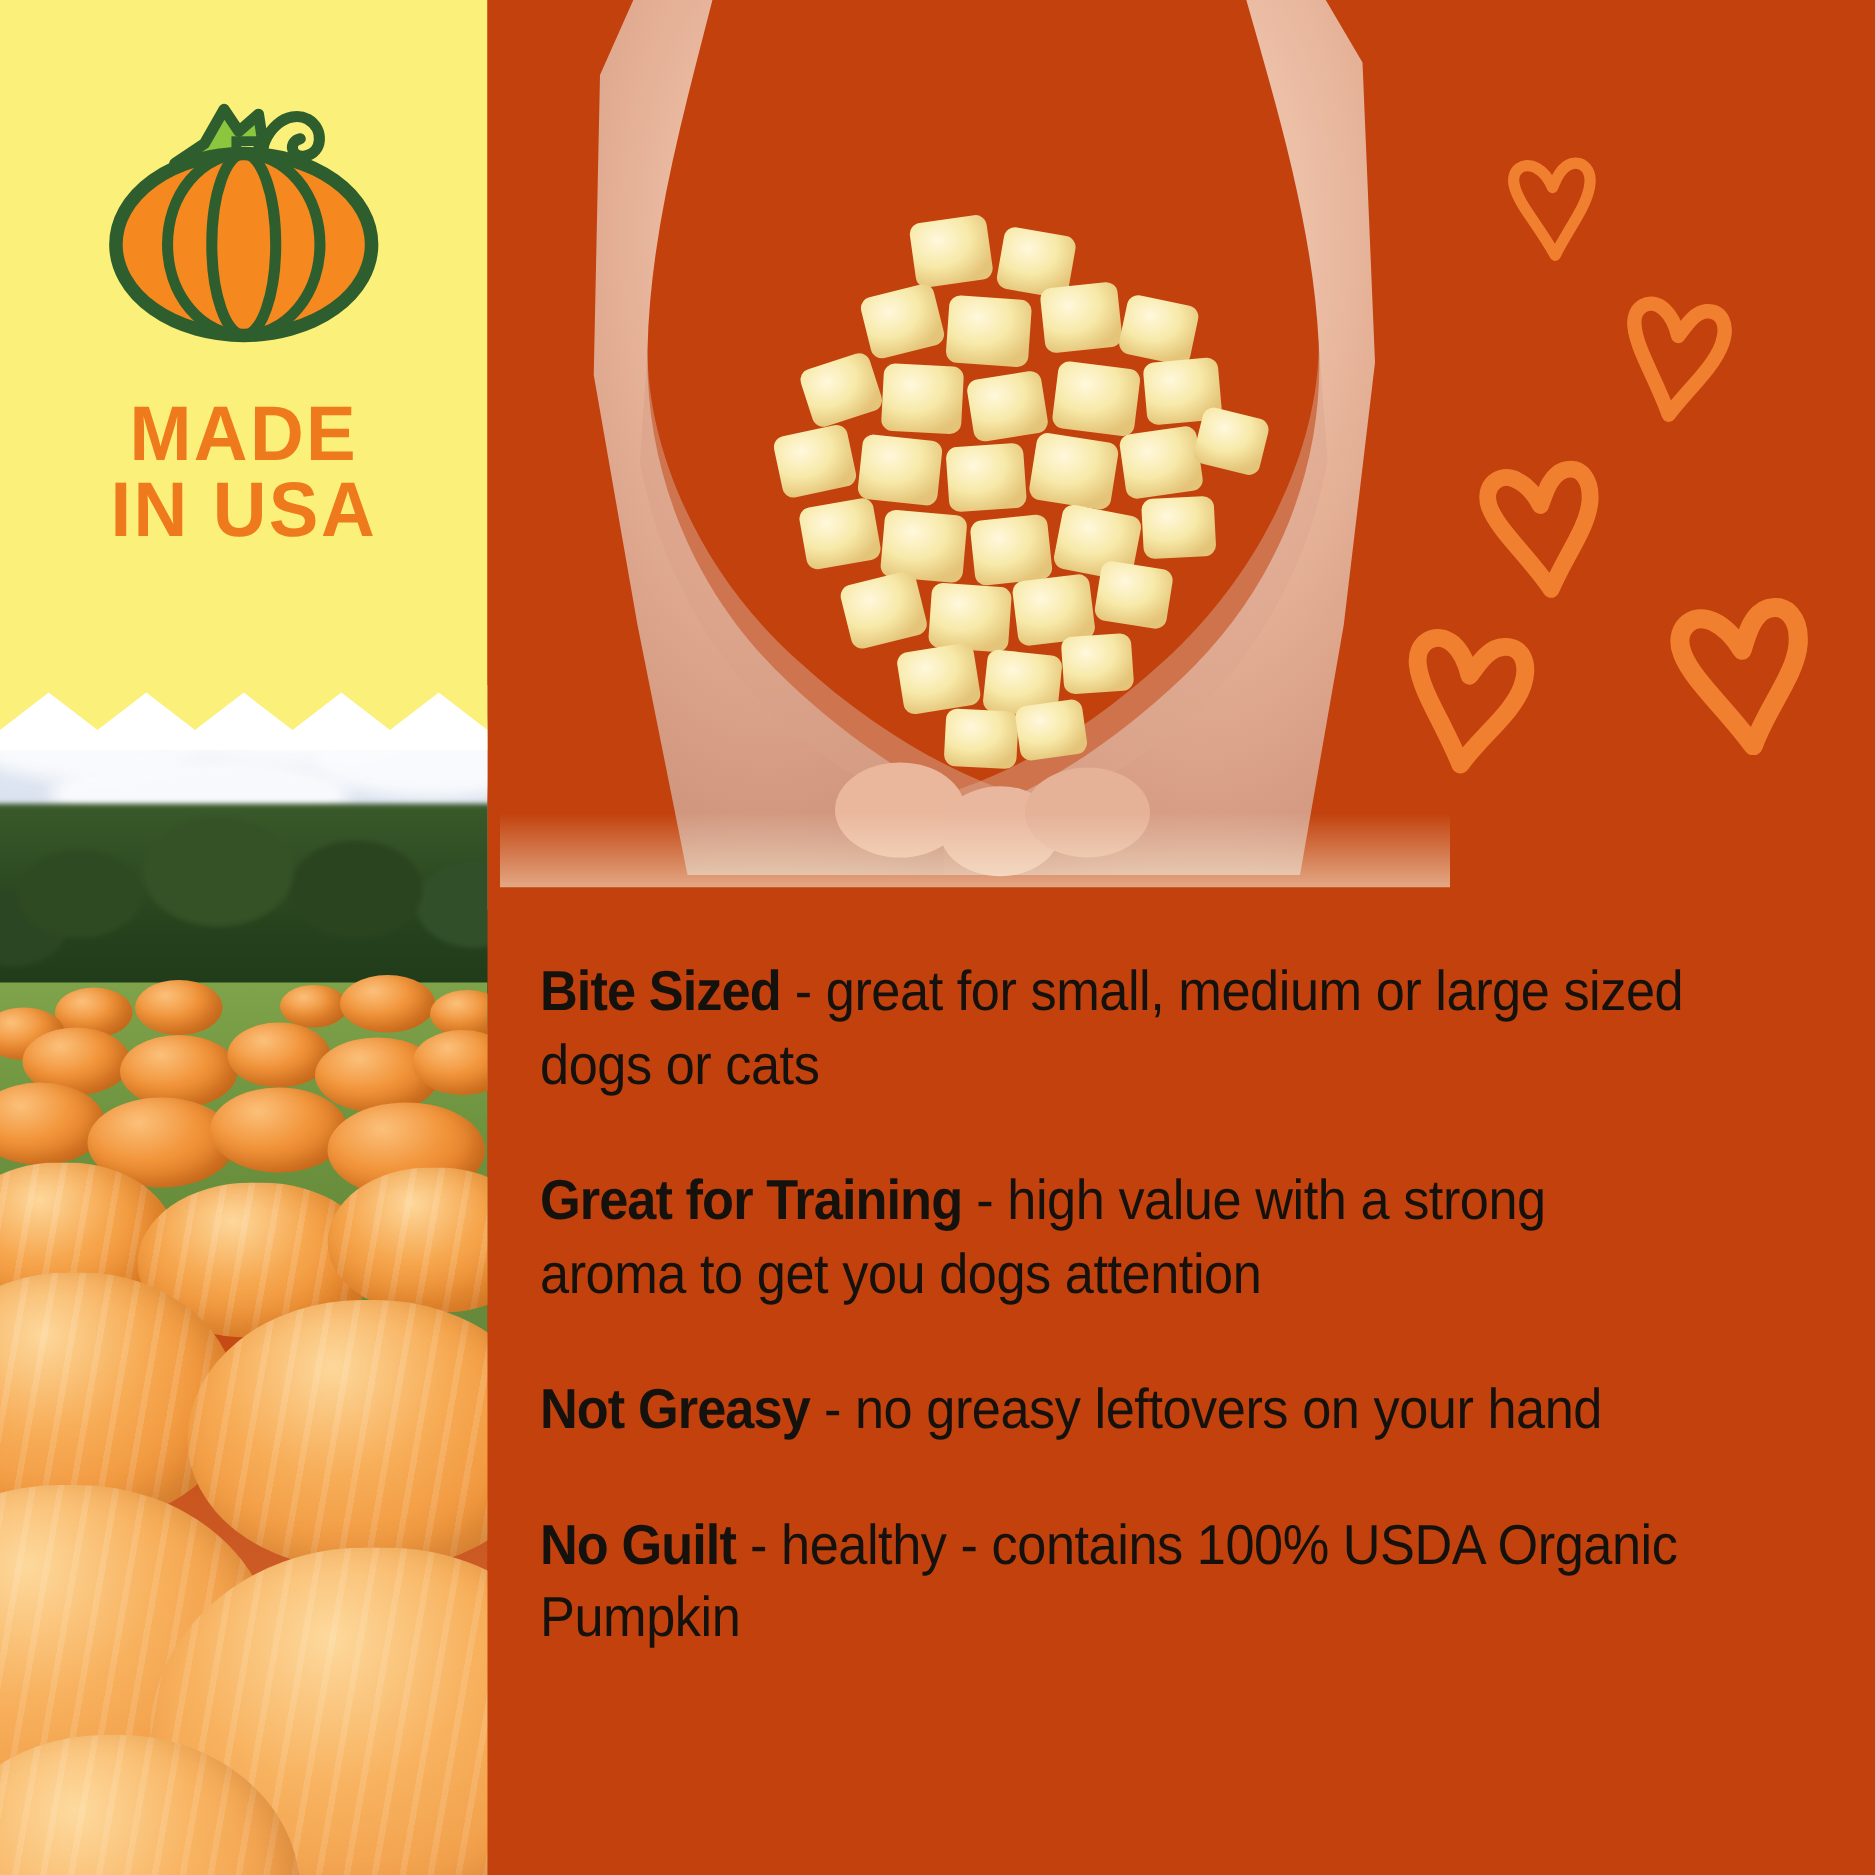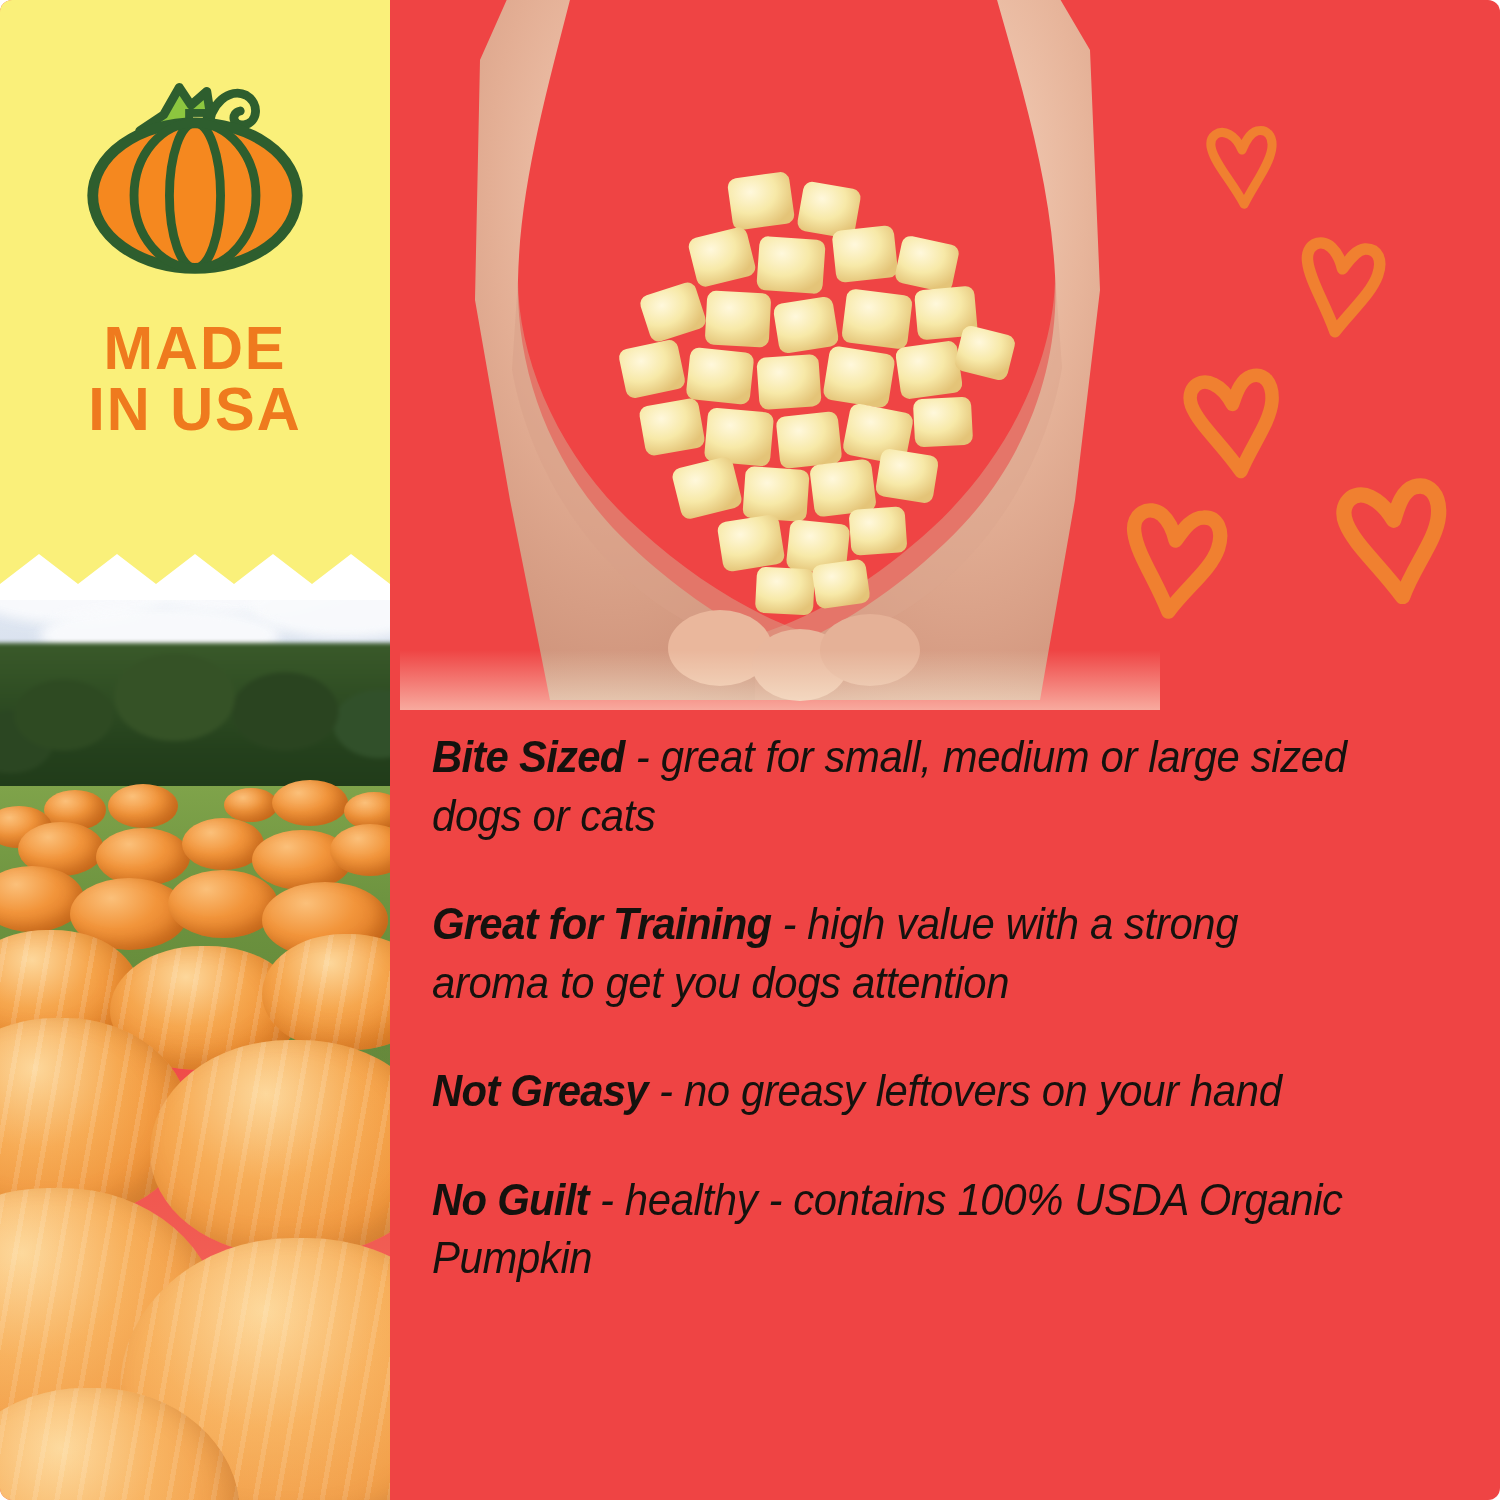--- a/index.html
+++ b/index.html
@@ -10,23 +10,22 @@
     width: 1500px;
     height: 1500px;
     overflow: hidden;
     font-family: "Liberation Sans", sans-serif;
   }
 
   .canvas {
     position: relative;
     width: 1500px;
     height: 1500px;
-    background: #ef4444;
-    overflow: hidden;
-    border-radius: 12px;
+    background: #c2410c;
+    overflow: hidden;
   }
 
   
   .left-col {
     position: absolute;
     left: 0;
     top: 0;
     width: 390px;
     height: 1500px;
     overflow: hidden;
@@ -167,24 +166,23 @@
     z-index: 2;
   }
   .heart {
     position: absolute;
   }
 
   
   .copy {
     position: absolute;
     left: 432px;
-    top: 728px;
+    top: 764px;
     width: 1000px;
     z-index: 4;
-    font-style: italic;
   }
   .bullet {
     color: #15120E;
     font-family: "Liberation Sans", sans-serif;
     font-size: 45px;
     line-height: 1.30;
     letter-spacing: -0.4px;
     margin-bottom: 50px;
     transform-origin: left top;
     transform: scaleX(0.93);

